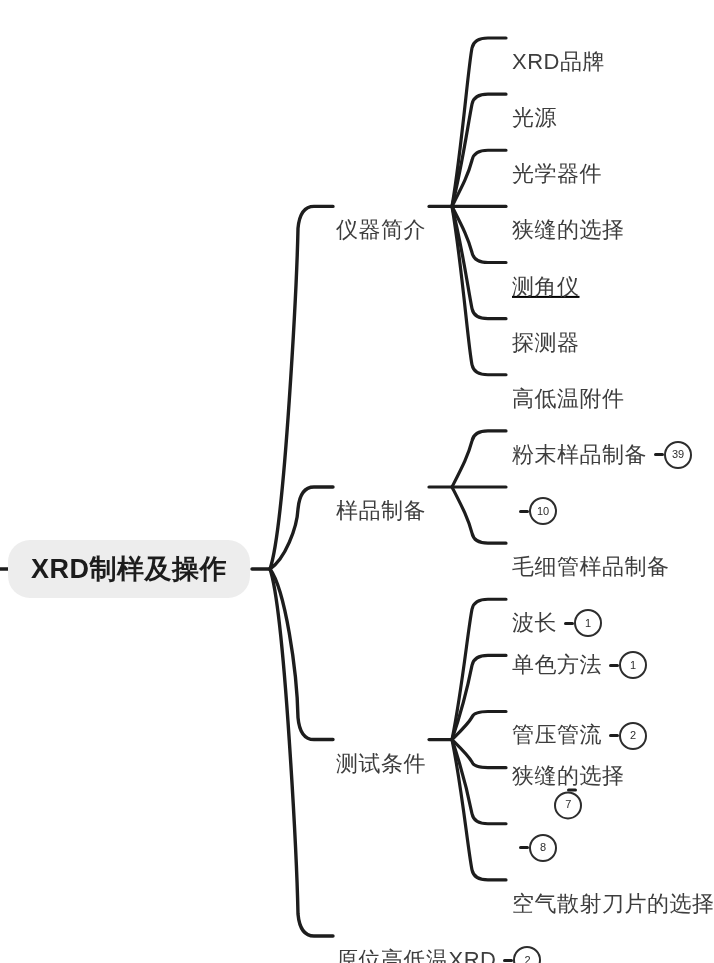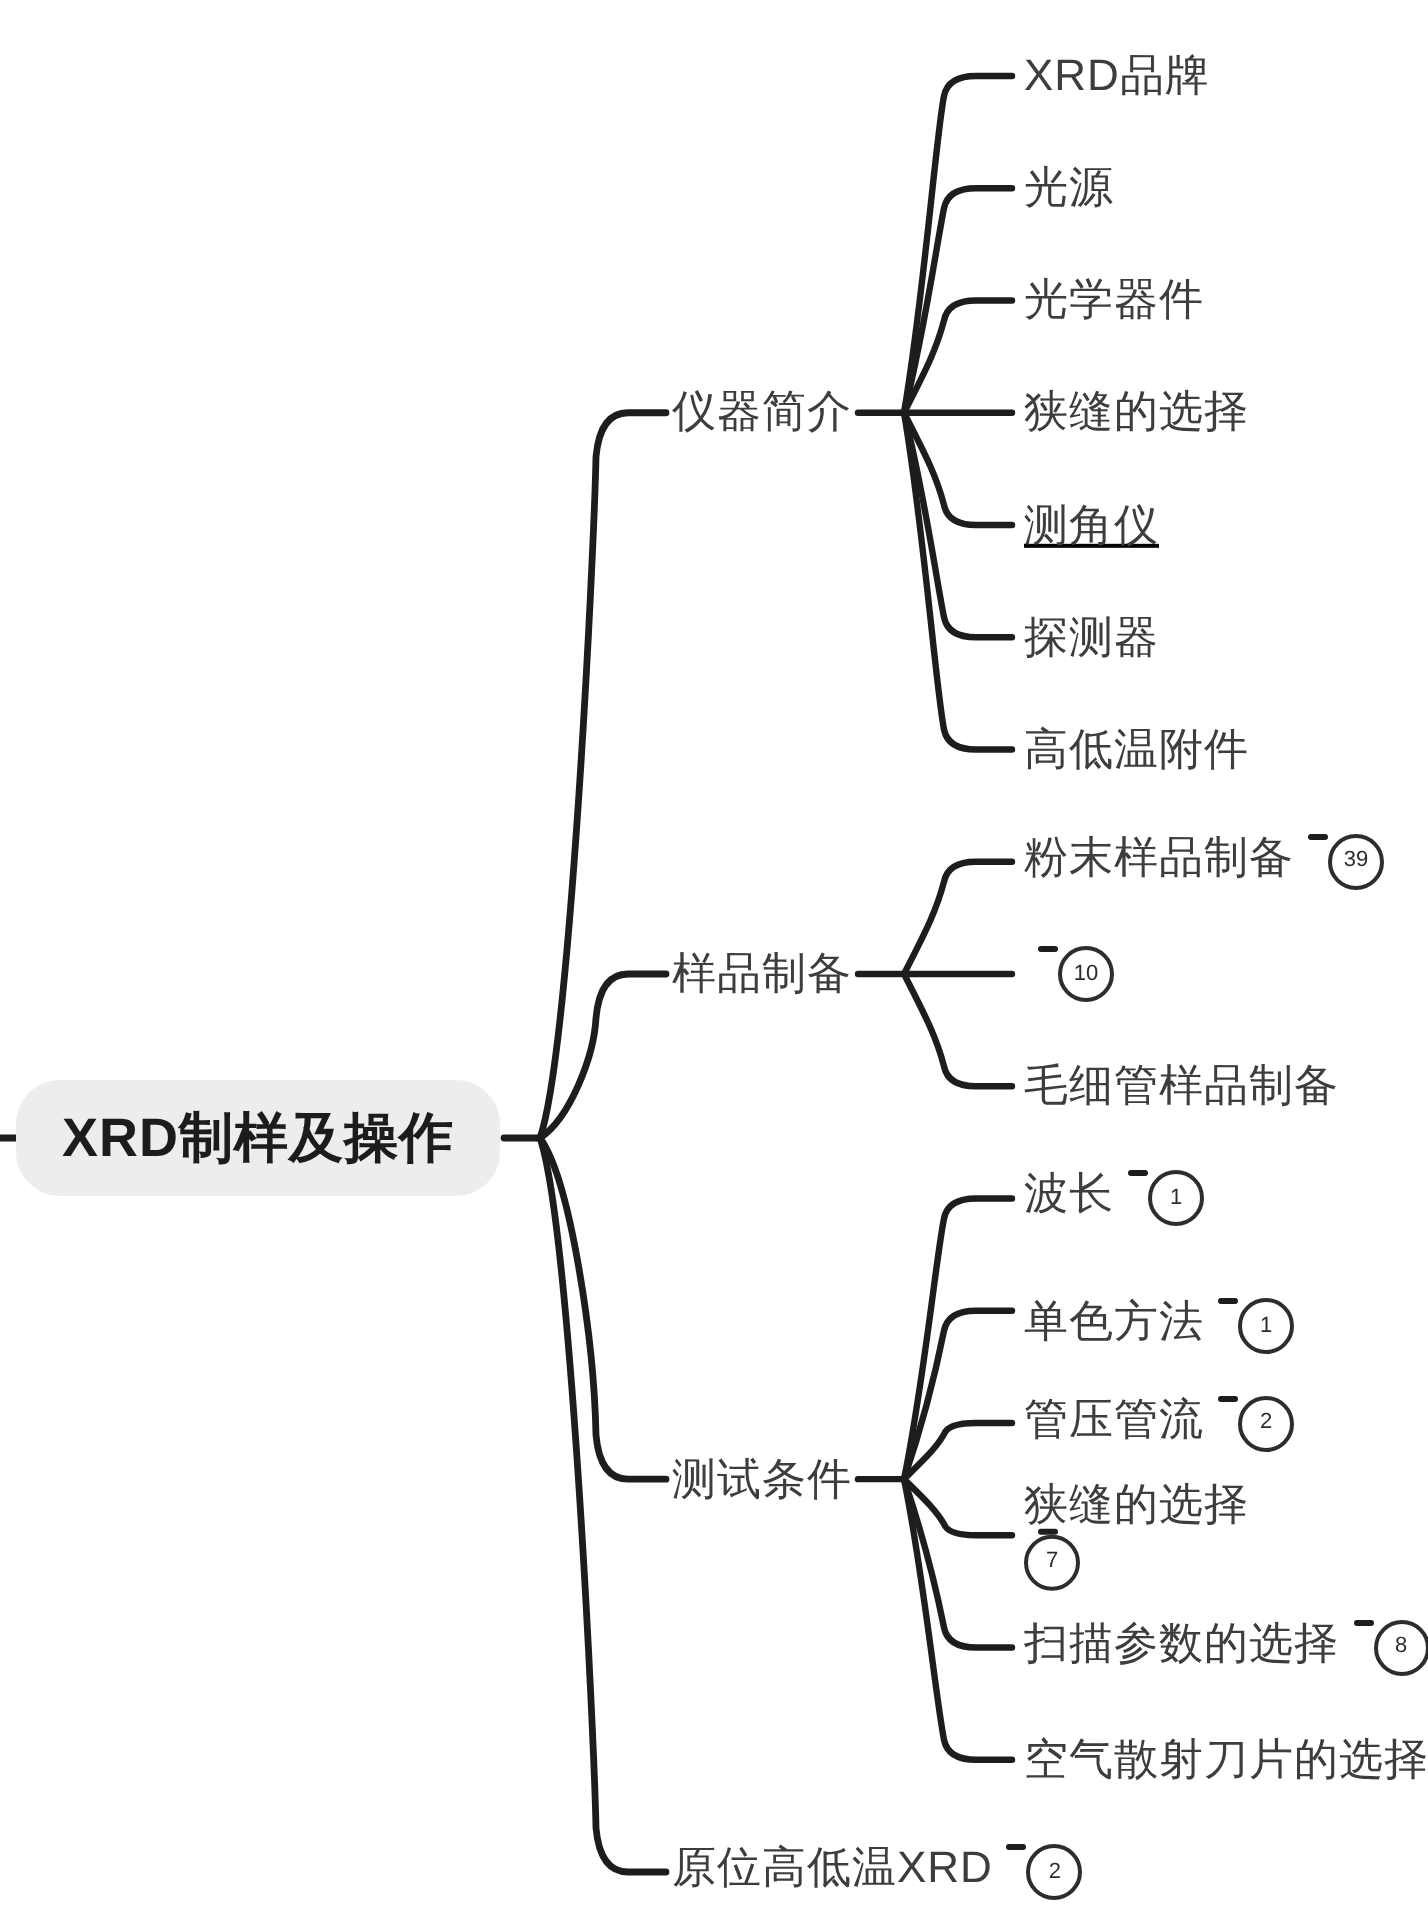--- a/index.html
+++ b/index.html
@@ -18,24 +18,25 @@
   #links {
     position: absolute;
     left: 0; top: 0;
     width: 714px;
     height: 963px;
   }
   #nodes { position: absolute; left: 0; top: 0; width: 100%; height: 100%; }
   .node {
     position: absolute;
     display: flex;
-    align-items: flex-start;
+    align-items: center;
     transform: translateY(-50%);
     white-space: nowrap;
     cursor: default;
+    margin-top: 24px;
   }
   .node .txt {
     font-size: 22px;
     color: var(--text, #3d3d3d);
     letter-spacing: 0.5px;
     line-height: 1.1;
   }
   .root-node {
     position: absolute;
     transform: translateY(-50%);
@@ -143,37 +144,36 @@
         <span class="txt">毛细管样品制备</span>
       </div>
       <div class="node" style="left: 336px; top: 739.562px;">
         <span class="txt">测试条件</span>
       </div>
       <div class="node" style="left: 512px; top: 599.25px;">
         <span class="txt">波长</span>
         <span class="dash"></span>
         <span class="badge">1</span>
       </div>
-      <div class="node" style="left: 512px; top: 663px;">
+      <div class="node" style="left: 512px; top: 641px;">
         <span class="txt">单色方法</span>
         <span class="dash"></span>
         <span class="badge">1</span>
       </div>
       <div class="node" style="left: 512px; top: 711.5px;">
         <span class="txt">管压管流</span>
         <span class="dash"></span>
         <span class="badge">2</span>
       </div>
       <div class="node" style="left: 512px; top: 767.625px; flex-direction: column;">
         <span class="txt">狭缝的选择</span>
         <span class="dash"></span>
         <span class="badge">7</span>
       </div>
       <div class="node" style="left: 512px; top: 823.75px;">
-        <span class="txt">扫描参数的选择</span>
         <span class="dash"></span>
         <span class="badge">8</span>
       </div>
       <div class="node" style="left: 512px; top: 879.875px;">
         <span class="txt">空气散射刀片的选择</span>
       </div>
       <div class="node" style="left: 336px; top: 936px;">
         <span class="txt">原位高低温XRD</span>
         <span class="dash"></span>
         <span class="badge">2</span>

